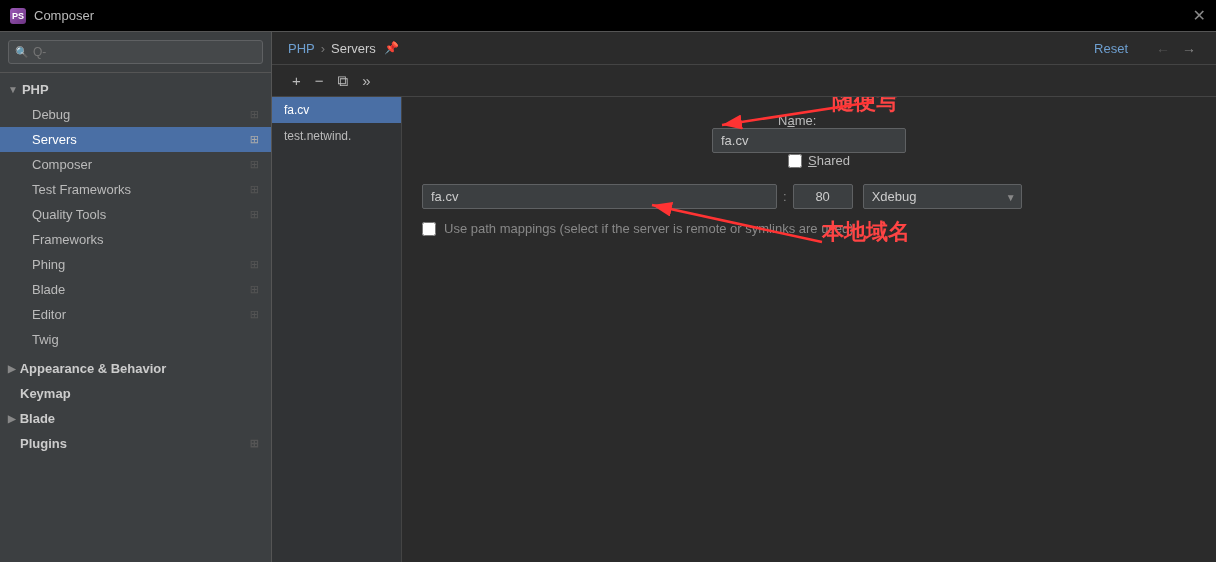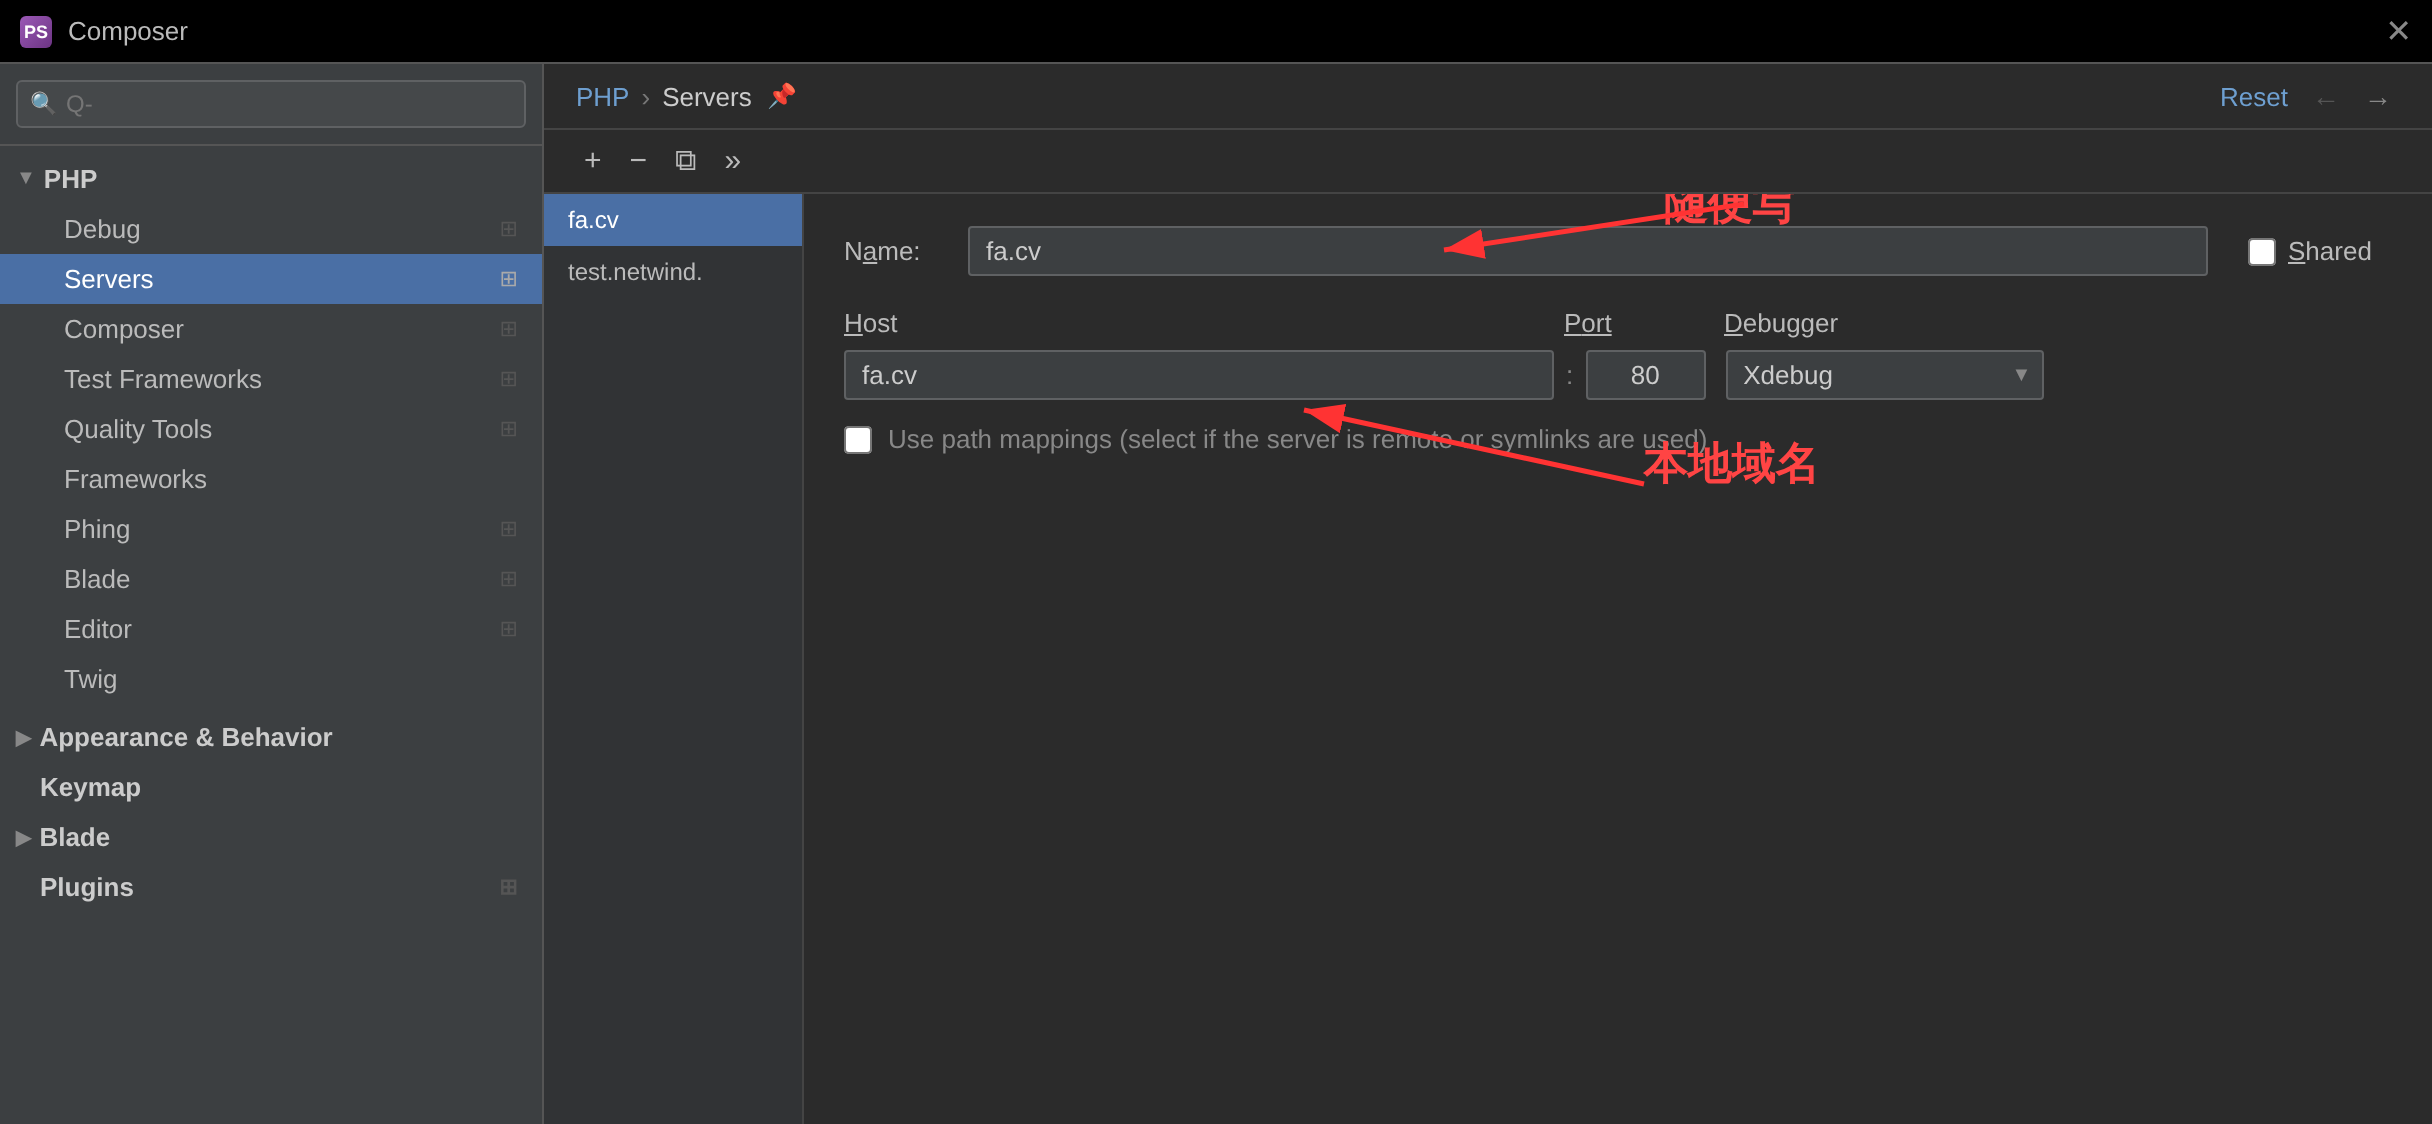--- a/index.html
+++ b/index.html
@@ -156,21 +156,21 @@
       font-size: 13px;
     }
     .breadcrumb-pin {
       margin-left: 8px;
       color: #777;
       font-size: 12px;
     }
     .breadcrumb-actions {
       margin-left: auto;
       display: flex;
-      gap: 8px;
+      gap: 24px;
       align-items: center;
     }
     .reset-btn {
       color: #6e9fd0;
       cursor: pointer;
       font-size: 13px;
     }
     .nav-arrows {
       display: flex;
       gap: 4px;
@@ -230,20 +230,21 @@
       flex: 1;
       padding: 16px 20px;
       overflow-y: auto;
     }
 
     
     .form-row {
       display: flex;
       align-items: center;
       margin-bottom: 16px;
+      flex-direction: column;
     }
     .form-label {
       color: #bbbbbb;
       font-size: 13px;
       margin-right: 12px;
       min-width: 50px;
     }
     .form-label span.underline {
       text-decoration: underline;
     }
@@ -533,25 +534,20 @@
               <span>N<span class="underline">a</span>me:</span>
             </label>
             <input class="name-input" type="text" value="fa.cv" style="">
             <div class="shared-checkbox-group">
               <input type="checkbox" class="checkbox-input" style="">
               <span class="checkbox-label"><span class="underline">S</span>hared</span>
             </div>
           </div>
 
           <div class="host-section">
-            <div class="host-labels-row">
-              <span class="host-label"><span class="underline">H</span>ost</span>
-              <span class="port-label"><span class="underline">P</span>ort</span>
-              <span class="debugger-label"><span class="underline">D</span>ebugger</span>
-            </div>
             <div class="host-inputs-row">
               <input class="host-input" type="text" value="fa.cv" style="">
               <span class="port-colon">:</span>
               <input class="port-input" type="text" value="80" style="">
               <div class="debugger-select-wrapper">
                 <select class="debugger-select">
                   <option>Xdebug</option>
                   <option>Zend Debugger</option>
                 </select>
                 <span class="debugger-select-arrow">▼</span>

